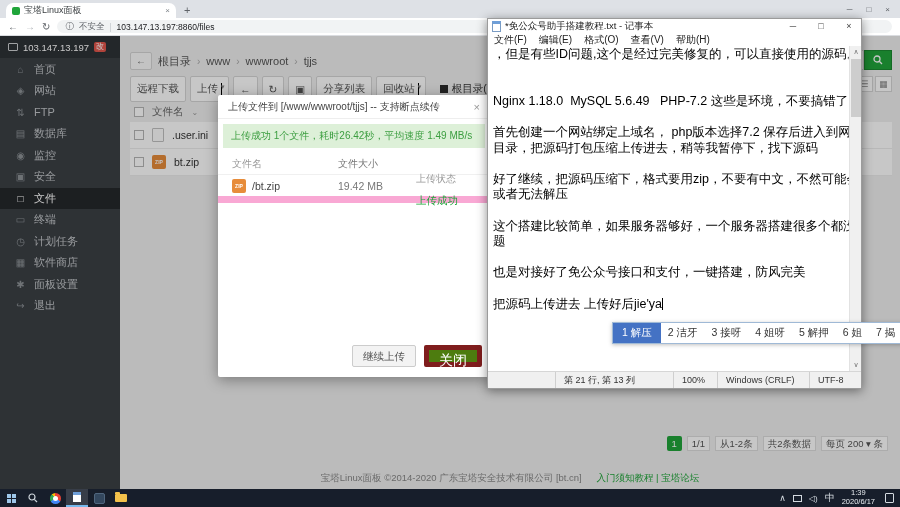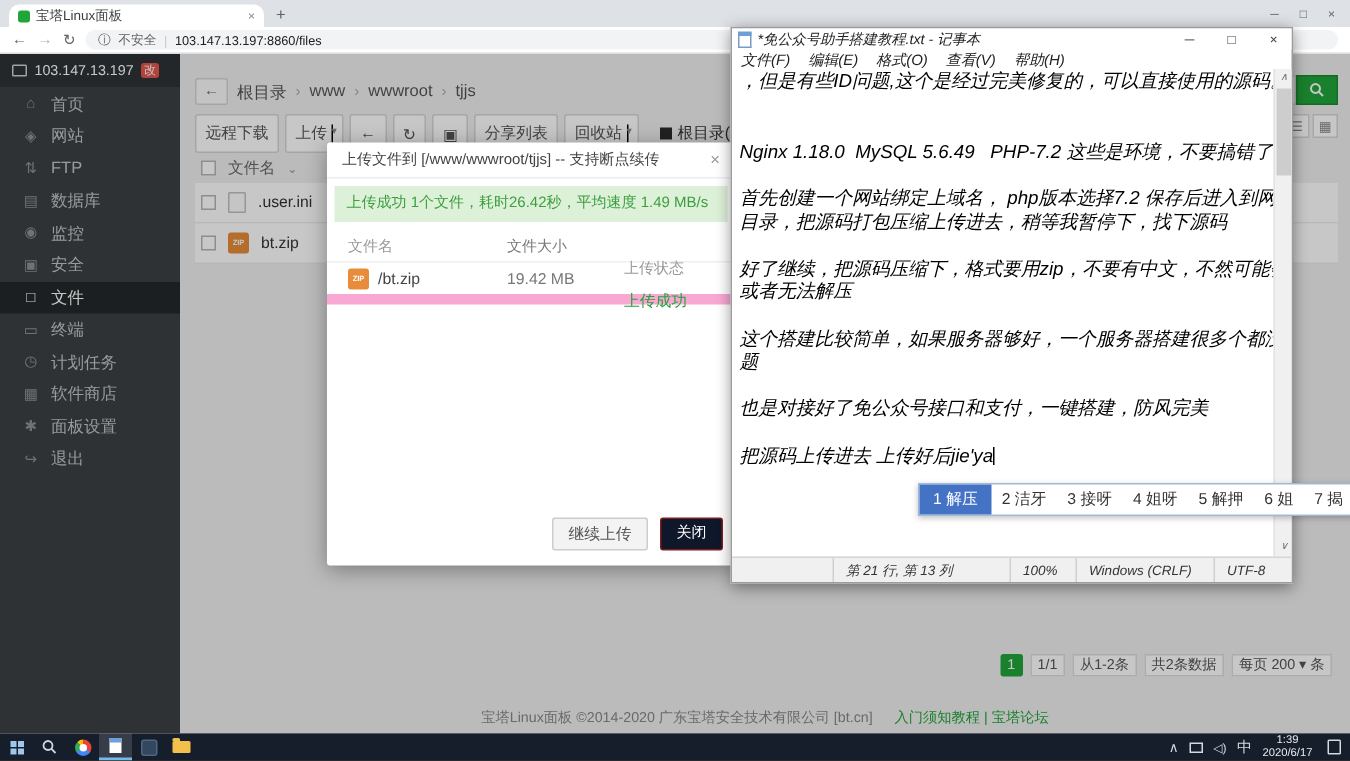--- a/index.html
+++ b/index.html
@@ -72,24 +72,24 @@
   .dlg-banner { margin:5px; height:24px; background:#ddf0d8; color:#3c9e40; font-size:10px; line-height:24px; padding:0 8px; white-space:nowrap; overflow:hidden; }
   .dlg-cols, .dlg-row { display:flex; align-items:center; padding:0 14px; }
   .dlg-cols { height:22px; font-size:10px; color:#999; border-bottom:1px solid #f0f0f0; }
   .dlg-row { height:28px; font-size:10.5px; color:#444; border-bottom:7px solid #f9a8d4;justify-content:space-between; }
   .dc-name { flex:1; display:flex; align-items:center; gap:6px; }
   .dc-size { width:78px; color:#777; }
   .dc-status { width:60px;margin-top:30px; }
   .dc-status.ok { color:#20a53a; }
   .dlg-foot { position:absolute; bottom:10px; right:8px; display:flex; gap:8px;padding-left:16px; }
   .btn-gray { height:22px; padding:0 10px; background:#f3f3f3; border:1px solid #ccc; color:#555; font-size:10.5px; border-radius:2px; line-height:20px; }
-  .btn-green { height:22px; padding:0 10px; background:#0f172a; border:1px solid #7f1d1d; color:#fff; font-size:10px; border-radius:2px; line-height:20px; }
-
-  
-  .notepad { position:absolute; left:487px; top:18px; width:375px; height:371px; background:#fff; border:1px solid #9b9b9b; box-shadow:0 2px 10px rgba(0,0,0,0.45); z-index:20;font-style:italic; }
+  .btn-green { height:22px; padding:0 10px; background:#4d7c0f; border:5px solid #7f1d1d; color:#fff; font-size:14px; border-radius:2px; line-height:20px; }
+
+  
+  .notepad { position:absolute; left:487px; top:18px; width:375px; height:371px; background:#fff; border:1px solid #9b9b9b; box-shadow:0 2px 10px rgba(0,0,0,0.45); z-index:20; }
   .np-titlebar { height:14px; display:flex; align-items:center; gap:4px; padding-left:4px; background:#fff; }
   .np-appico { width:9px; height:11px; background:#fff; border:1px solid #7a9cc4; border-top:3px solid #6f9fd8; flex:none; }
   .np-title { flex:1; font-size:9.5px; color:#222; white-space:nowrap; overflow:hidden; }
   .np-ctl { width:24px; text-align:center; font-size:9px; color:#444; }
   .np-menubar { height:13px; display:flex; font-size:10px; color:#222; }
   .np-menu { padding:0 6px; }
   .np-text { position:absolute; left:0; top:27px; right:12px; bottom:17px; overflow:hidden; padding:1px 0 0 5px; font-size:12.5px; line-height:15.6px; color:#000; }
   .np-line { height:15.6px; white-space:pre; }
   .caret { display:inline-block; width:1px; height:12px; background:#000; vertical-align:-2px; }
   .np-scroll { position:absolute; right:0; top:27px; width:12px; bottom:17px; background:#f0f0f0; border-left:1px solid #e2e2e2; }

